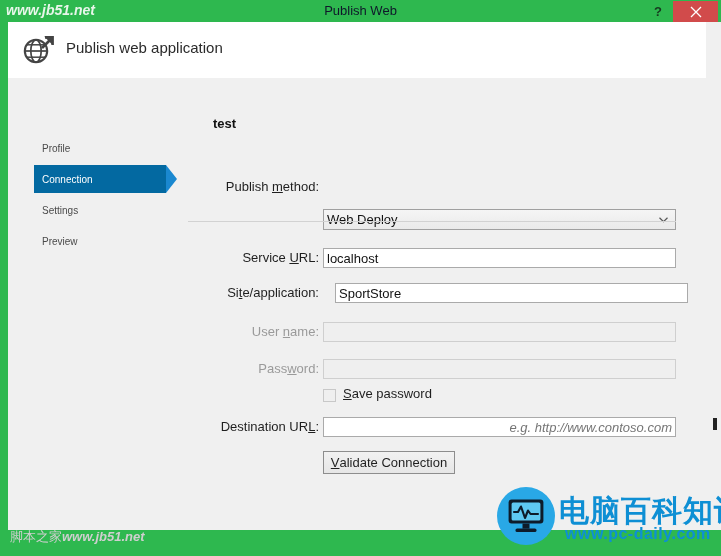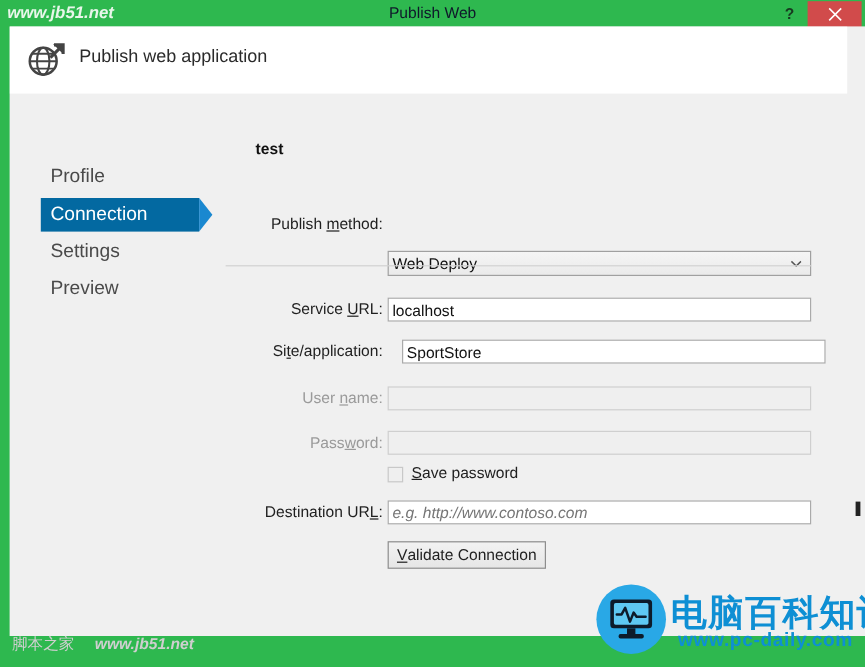--- a/index.html
+++ b/index.html
@@ -106,21 +106,21 @@
     width: 165px;
     height: 452px;
   }
   .nav-item {
     position: absolute;
     left: 26px;
     width: 132px;
     height: 28px;
     display: flex;
     align-items: center;
-    font-size: 16px;
+    font-size: 10px;
     color: #4a4a4a;
     padding-left: 8px;
     box-sizing: border-box;
     cursor: default;
     white-space: nowrap;
   }
   .nav-item.selected {
     background: #0369a1;
     color: #ffffff;
   }
@@ -239,21 +239,21 @@
 
   
   .wm-bottom {
     position: absolute;
     left: 10px; top: 528px;
     font-size: 13px;
     color: #cfcfcf;
     white-space: nowrap;
     display: flex;
     align-items: baseline;
-    gap: 17px;
+    gap: 0;
   }
   .wm-bottom .wm-en {
     font-style: italic;
     font-weight: bold;
   }
 
   
   .wm-logo {
     position: absolute;
     left: 497px; top: 485px;
@@ -385,21 +385,21 @@
       <input class="field disabled" style="left: 150px; top: 281px; width: 353px;" type="password" disabled="" value="">
 
       <div class="checkbox-box" style="left:150px; top:311px;"></div>
       <div class="checkbox-label" style="left:170px; top:308px;">
         <span></span><u>S</u><span>ave password</span>
       </div>
 
       <div class="row-label" style="left:15px; top:341px; width:131px;">
         <span>Destination UR</span><u>L</u><span>:</span>
       </div>
-      <input class="field placeholder" style="left: 150px; top: 339px; width: 353px;" type="text" placeholder="e.g. http://www.contoso.com">
+      <input class="field placeholder" style="left: 150px; top: 339px; width: 353px; text-align: right;" type="text" placeholder="e.g. http://www.contoso.com">
 
       <div class="btn" style="left:150px; top:373px; width:132px; height:23px;">
         <span></span>
           <u>V</u>
           <span>alidate Connection</span>
       </div>
 
     </div>
   </div>
 

